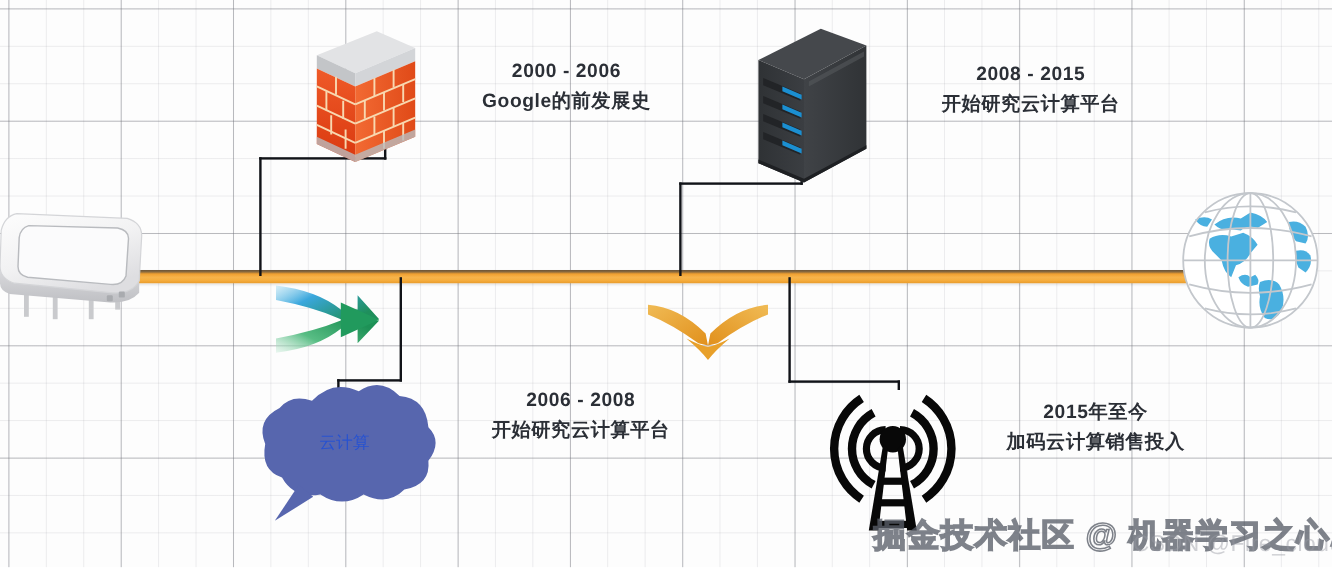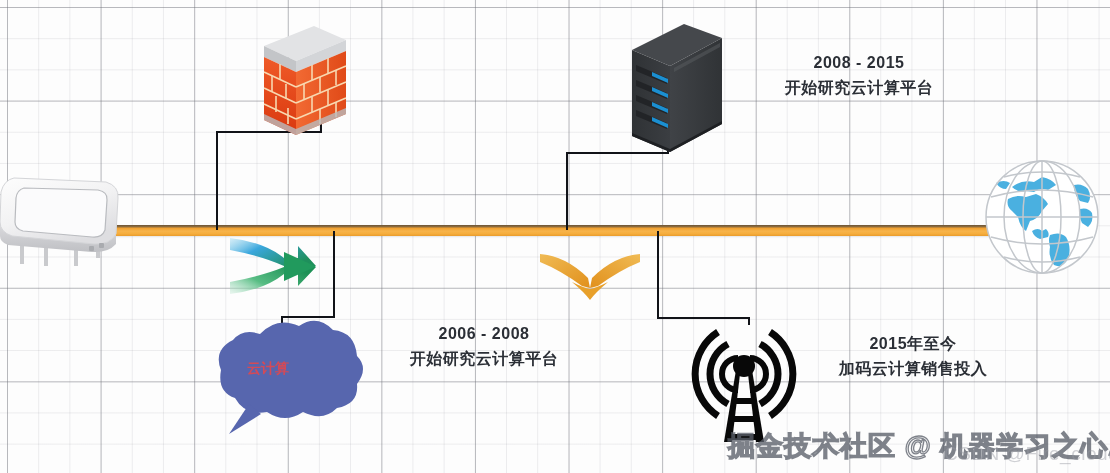--- a/index.html
+++ b/index.html
@@ -92,24 +92,24 @@
   
   .icon-antenna { position: absolute; }
 
   
   .cloud-bubble { position: absolute; }
   .cloud-label {
     position: absolute;
     left: 247px;
     top: 360px;
     width: 80px;
-    text-align: left;
+    text-align: center;
     font-size: 14px;
-    color: #ef4444;
-    font-weight: bold;
+    color: #1d4ed8;
+    font-weight: normal;
     opacity: 0.82;
   }
 
   
   .icon-arrow-right { position: absolute; }
   .icon-chevron-down { position: absolute; }
 
   
   .watermark-main {
     position: absolute;
@@ -390,20 +390,24 @@
 
       <path d="M52,66 L44,134 L36,134 L48,62 Z" fill="#080808"></path>
       <path d="M60,66 L68,134 L76,134 L64,62 Z" fill="#080808"></path>
 
       <rect x="47" y="90" width="18" height="6" fill="#080808"></rect>
       <rect x="44" y="108" width="24" height="6" fill="#080808"></rect>
       <rect x="40" y="126" width="32" height="6" fill="#080808"></rect>
     </svg>
   </div>
 
+  <div class="label-block" style="left:366px; top:47px; width:212px;">
+    <div class="label-year">2000 - 2006</div>
+    <div class="label-text">Google的前发展史</div>
+  </div>
 
   <div class="label-block" style="left:775px; top:50px; width:168px;">
     <div class="label-year">2008 - 2015</div>
     <div class="label-text">开始研究云计算平台</div>
   </div>
 
   <div class="label-block" style="left:400px; top:321px; width:168px;">
     <div class="label-year">2006 - 2008</div>
     <div class="label-text">开始研究云计算平台</div>
   </div>

